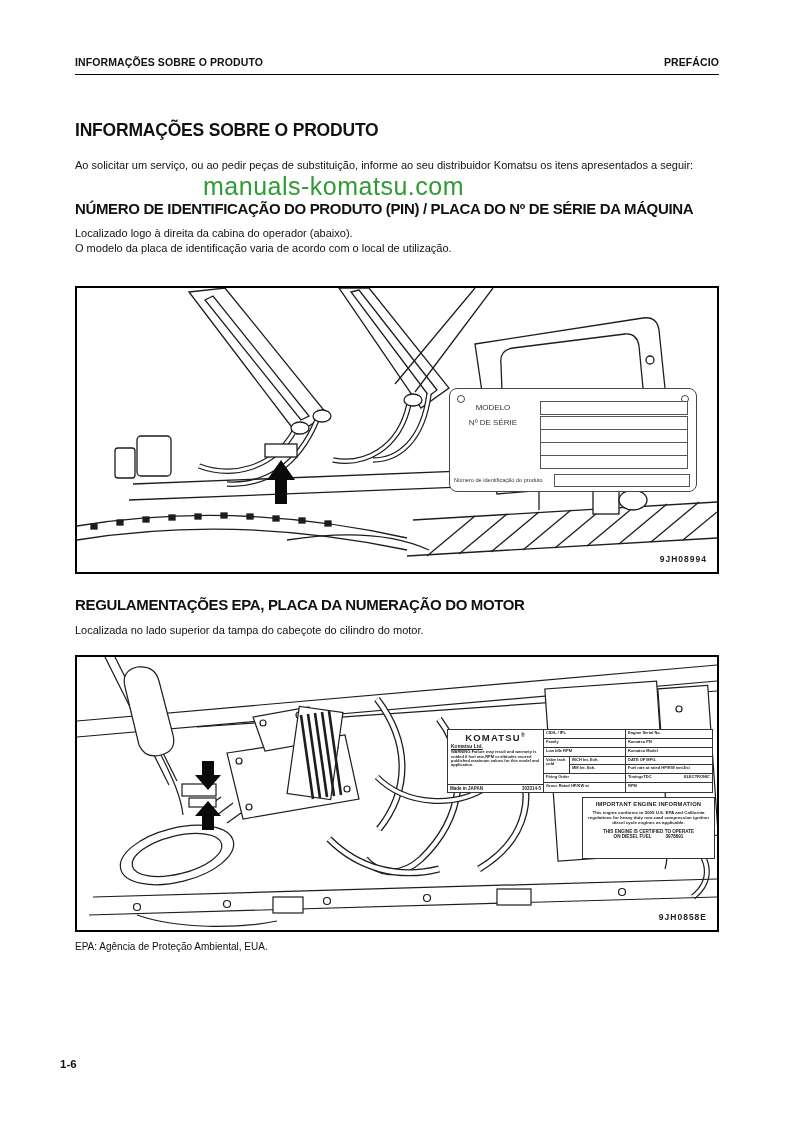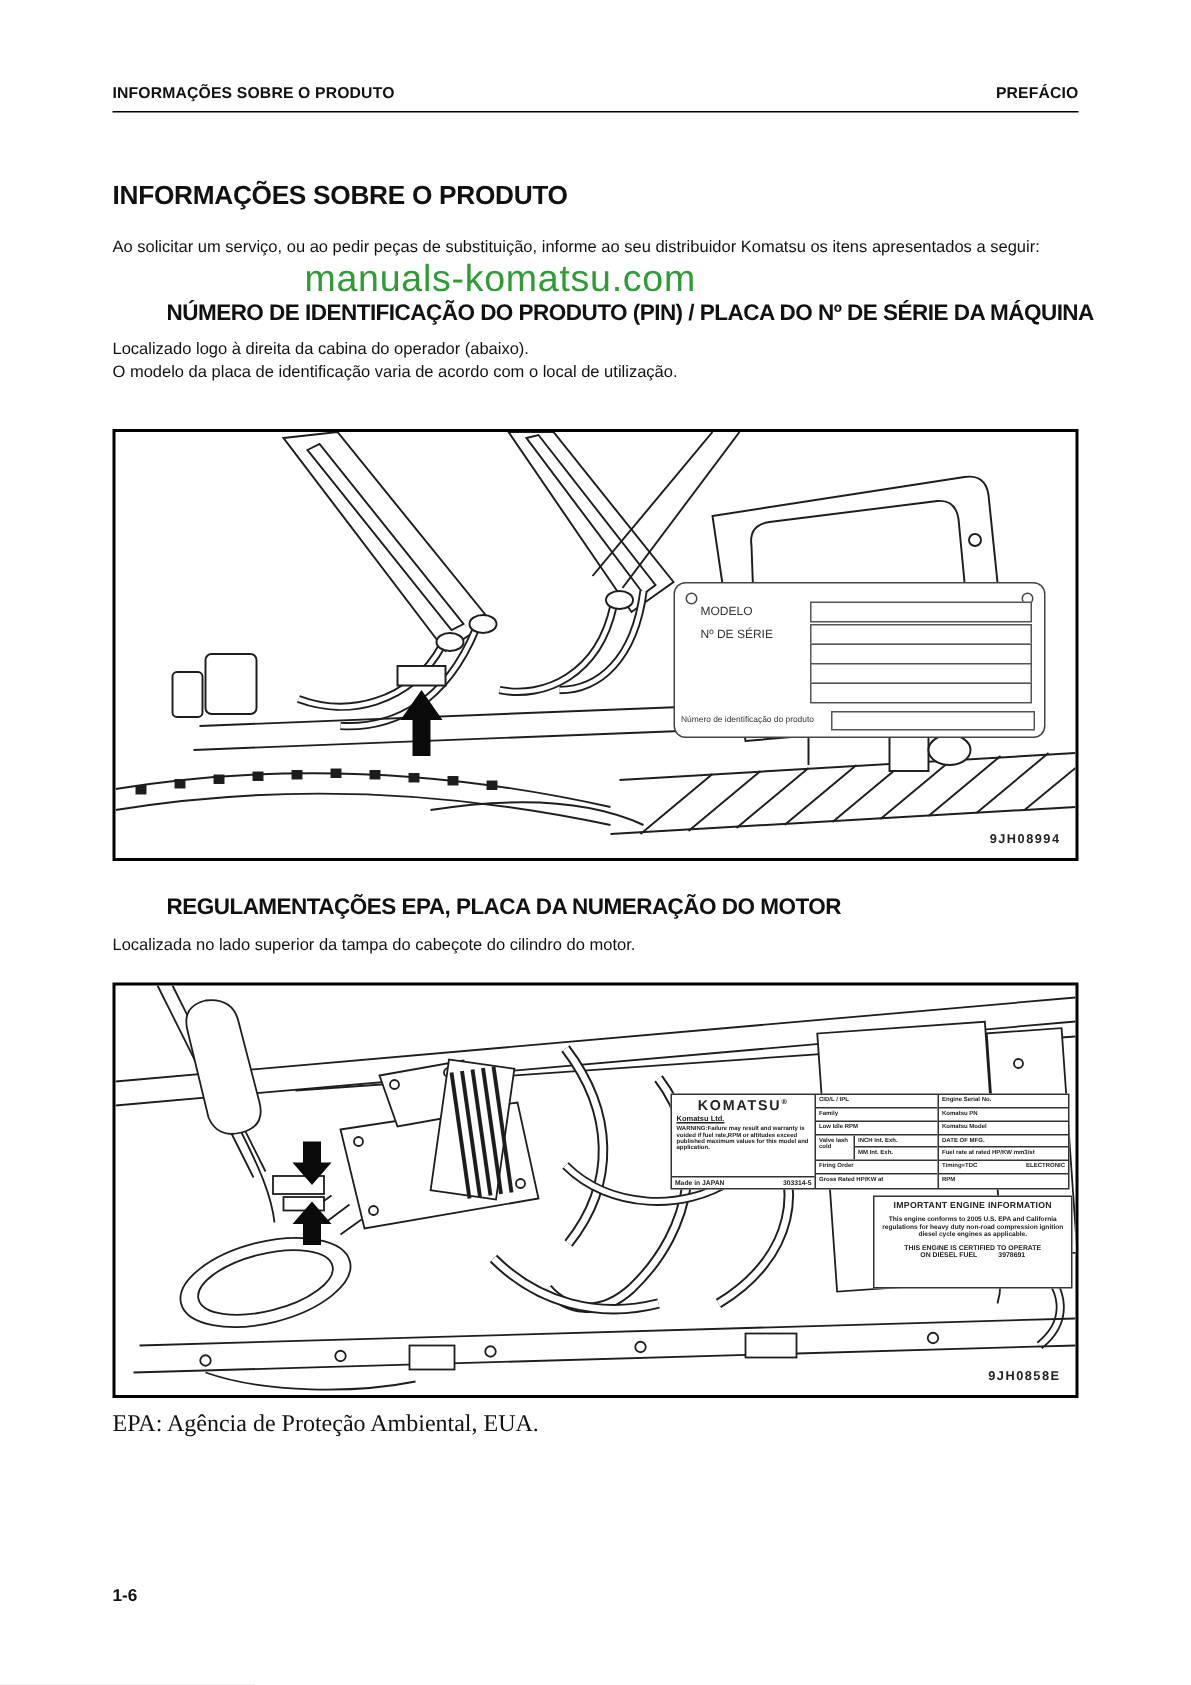--- a/index.html
+++ b/index.html
@@ -27,47 +27,47 @@
   .intro-body{
     position:absolute;left:75px;top:158px;width:652px;
     font-size:11px;line-height:15px;
   }
   .watermark{
     position:absolute;left:203px;top:172px;
     font-size:25px;letter-spacing:.5px;z-index:5;
   }
   .sec-head{
     position:absolute;left:75px;
-    font-size:15px;font-weight:bold;letter-spacing:-.35px;white-space:nowrap;margin-left:36px;
+    font-size:15px;font-weight:bold;letter-spacing:-.35px;white-space:nowrap;
   }
   .body-line{
     position:absolute;left:75px;font-size:11px;line-height:15px;
   }
-  .footnote{position:absolute;left:75px;top:941px;font-size:16px;font-family:Liberation Serif, serif;}
-  .pagenum{position:absolute;left:75px;top:1058px;font-size:11.5px;font-weight:bold;}
+  .footnote{position:absolute;left:75px;top:941px;font-size:10px;}
+  .pagenum{position:absolute;left:60px;top:1058px;font-size:11.5px;font-weight:bold;}
   
   .figure{
     position:absolute;left:75px;width:644px;
     border:2px solid #000;background:#fff;box-sizing:border-box;
   }
   .fig1{top:286px;height:288px;}
   .fig2{top:655px;height:277px;}
   .figure svg{position:absolute;left:0;top:0;}
   .figcode{
     position:absolute;right:10px;bottom:8px;
     font-size:8.5px;letter-spacing:1px;font-weight:bold;color:#222;
   }
   
   .serial-plate{
     position:absolute;left:372px;top:100px;width:248px;height:104px;
     border:1.3px solid #444;border-radius:8px;background:#fff;box-sizing:border-box;
   }
   .screw{position:absolute;width:6px;height:6px;border:1px solid #444;border-radius:50%;top:6px;}
   .screw.l{left:7px;} .screw.r{right:7px;}
-  .sp-label{position:absolute;font-size:8px;color:#333;text-align:left;width:86px;left:17px;}
+  .sp-label{position:absolute;font-size:8px;color:#333;text-align:center;width:86px;left:0;}
   .sp-box{position:absolute;left:90px;width:148px;height:14px;border:1px solid #555;box-sizing:border-box;background:#fff;}
   .sp-pin-label{position:absolute;left:4px;top:88px;font-size:5.6px;color:#333;}
   .sp-pin-box{position:absolute;left:104px;top:85px;width:136px;height:13px;border:1px solid #555;box-sizing:border-box;}
   
   .eng-plate{
     position:absolute;left:370px;top:72px;width:266px;height:64px;
     border:1.2px solid #333;background:#fff;box-sizing:border-box;
     display:flex;font-weight:bold;color:#222;
   }
   .ep-left{width:96px;border-right:1px solid #333;box-sizing:border-box;display:flex;flex-direction:column;}

